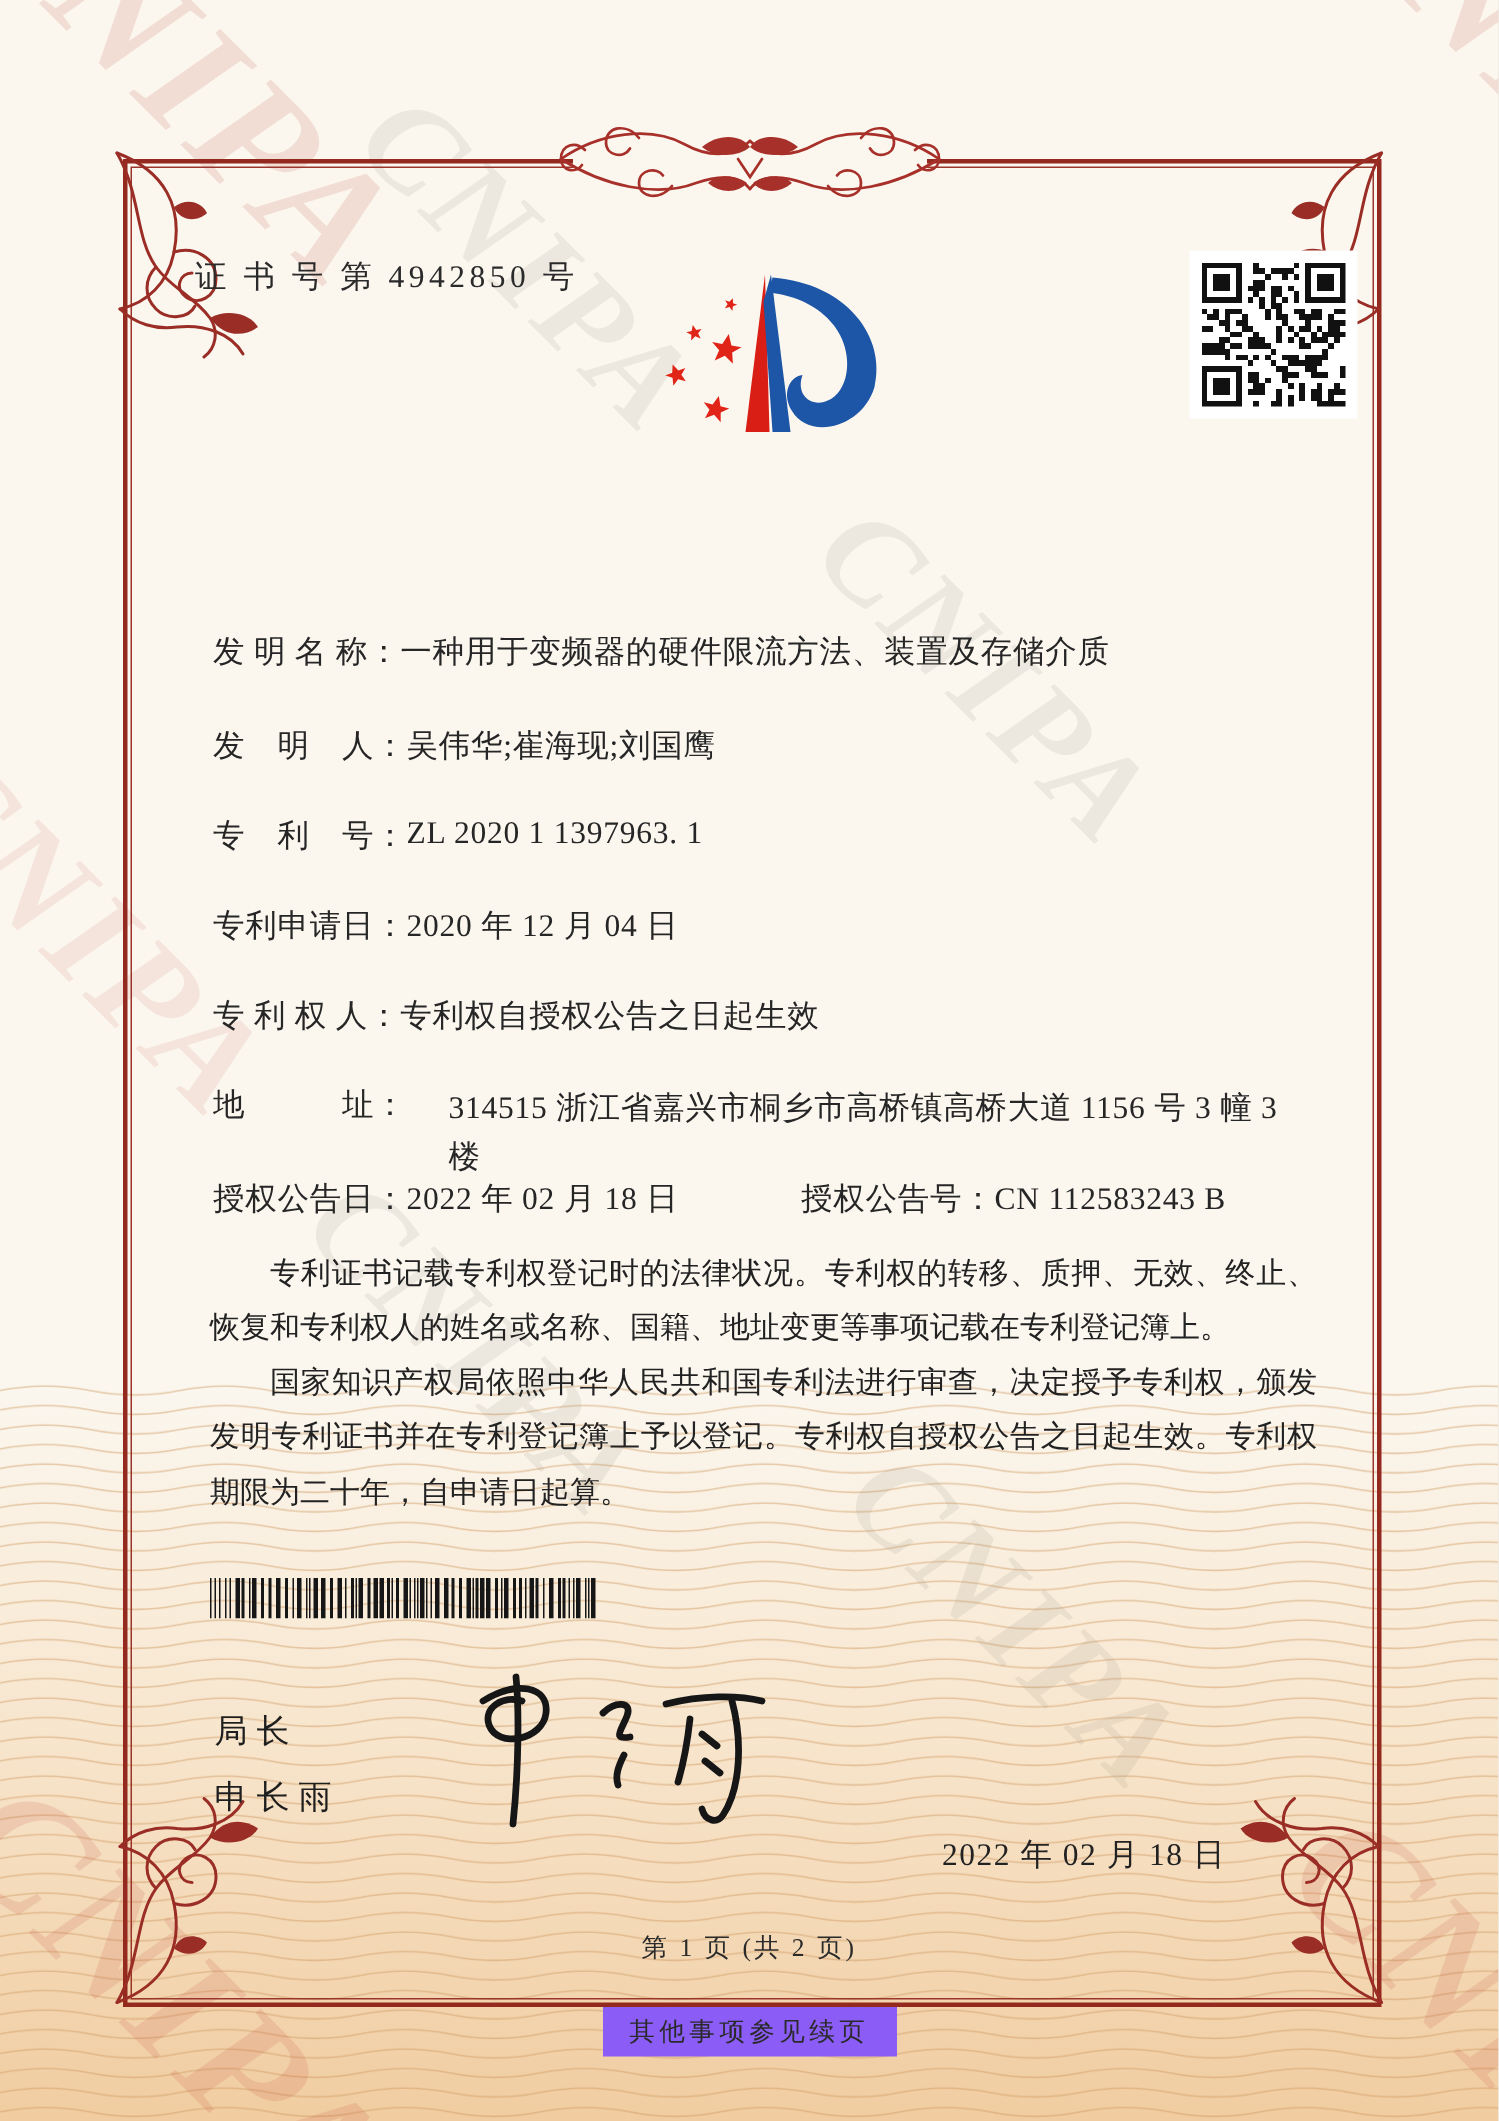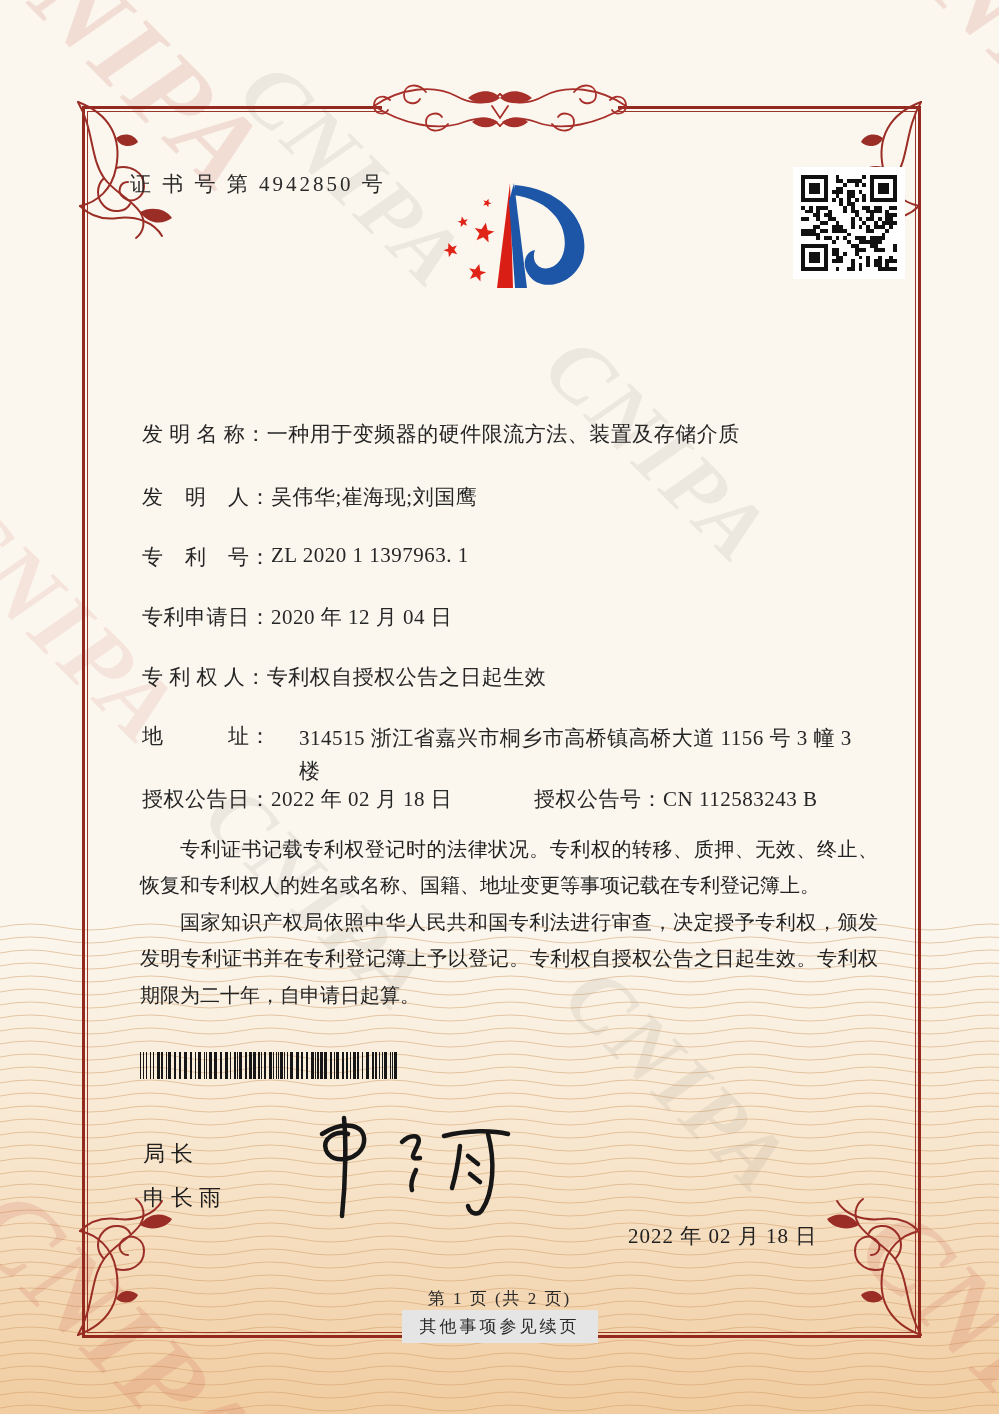--- a/index.html
+++ b/index.html
@@ -69,22 +69,22 @@
     font-family:Liberation Serif, serif;font-size:22px;letter-spacing:6px;color:#1e1e1e;
   }
   .sig-name{
     position:absolute;left:143px;top:1183px;z-index:4;
     font-family:"Liberation Sans",sans-serif;font-size:22px;letter-spacing:6px;color:#1e1e1e;
   }
   .sig-hand{position:absolute;left:292px;top:1112px;z-index:4;}
   .issue-date{position:absolute;left:628px;top:1222px;font-size:21px;letter-spacing:1px;z-index:4;color:#222;}
   .page-num{position:absolute;left:0;top:1287px;width:100%;text-align:center;font-size:17px;letter-spacing:2px;z-index:4;color:#2a2a2a;}
   .footer-note{
-    position:absolute;left:50%;transform:translateX(-50%);top:1310px;z-index:4;
-    background:#e5e5e5;padding:5px 18px;font-size:17px;letter-spacing:3px;color:#2a2a2a;
+    position:absolute;left:50%;transform:translateX(-50%);top:1338px;z-index:4;
+    background:#8b5cf6;padding:5px 18px;font-size:17px;letter-spacing:3px;color:#2a2a2a;
   }
 </style>
 </head>
 <body>
 
 <div class="page">
 
   <div class="bottom-grad"></div>
   <svg class="waves" width="999" height="494">
     <defs>

